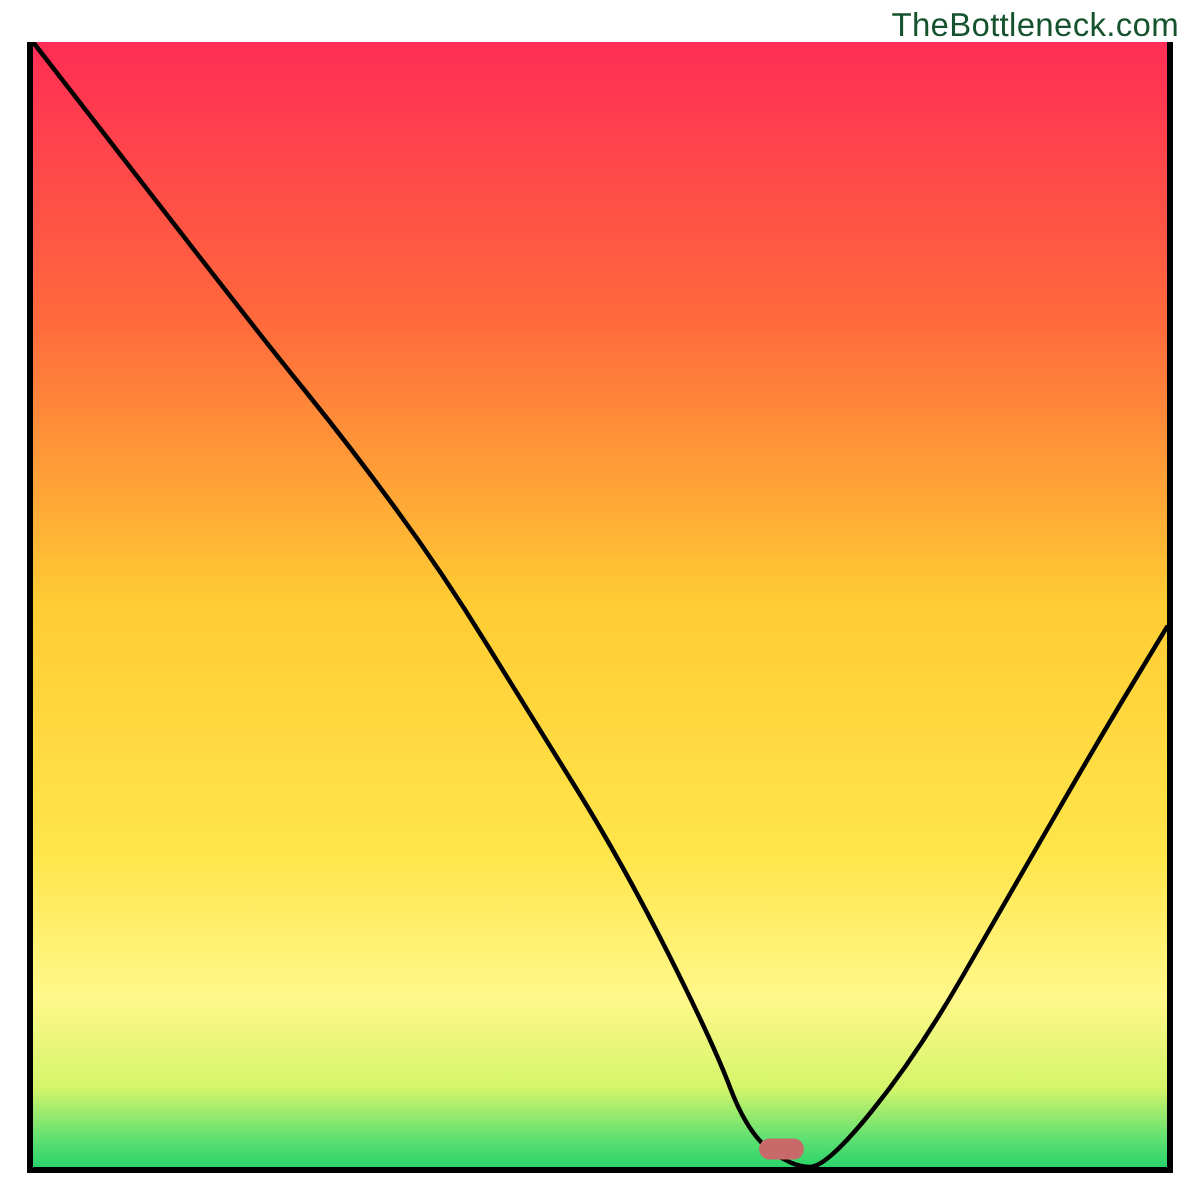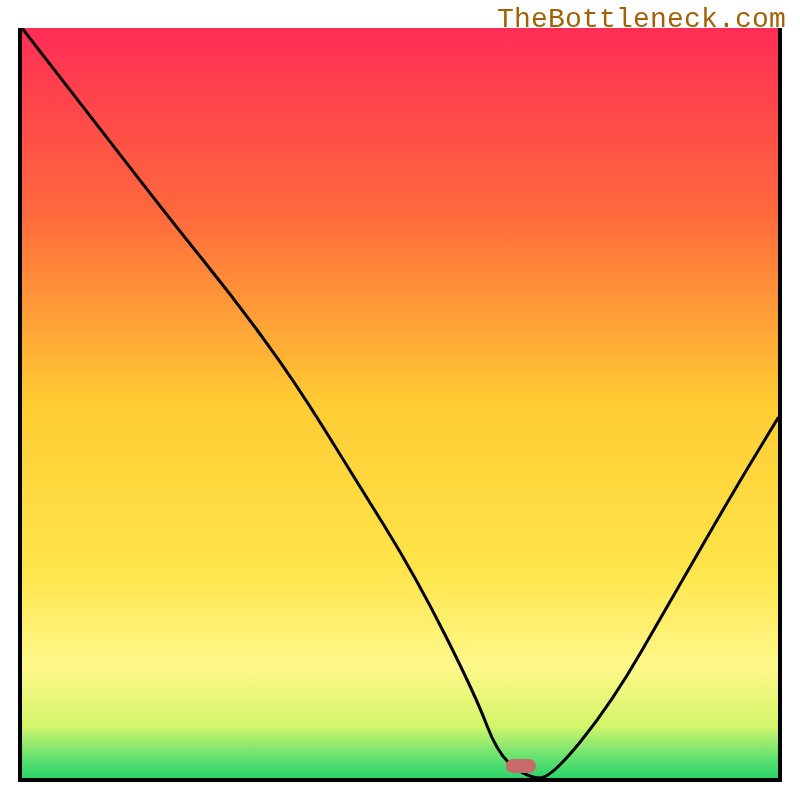--- a/index.html
+++ b/index.html
@@ -7,24 +7,24 @@
   .chart-container {
     position: relative;
     width: 800px;
     height: 800px;
     background: #fff;
   }
   .watermark {
     position: absolute;
     top: 4px;
     right: 14px;
-    font-family: Liberation Mono, monospace;
-    font-size: 28px;
+    font-family: Liberation Sans, sans-serif;
+    font-size: 22px;
     font-weight: 500;
-    color: #a16207;
+    color: #14532d;
     letter-spacing: 0.2px;
   }
   .plot-area {
     position: absolute;
     left: 18px;
     top: 28px;
     width: 764px;
     height: 754px;
     border-left: 4px solid #000;
     border-right: 4px solid #000;

